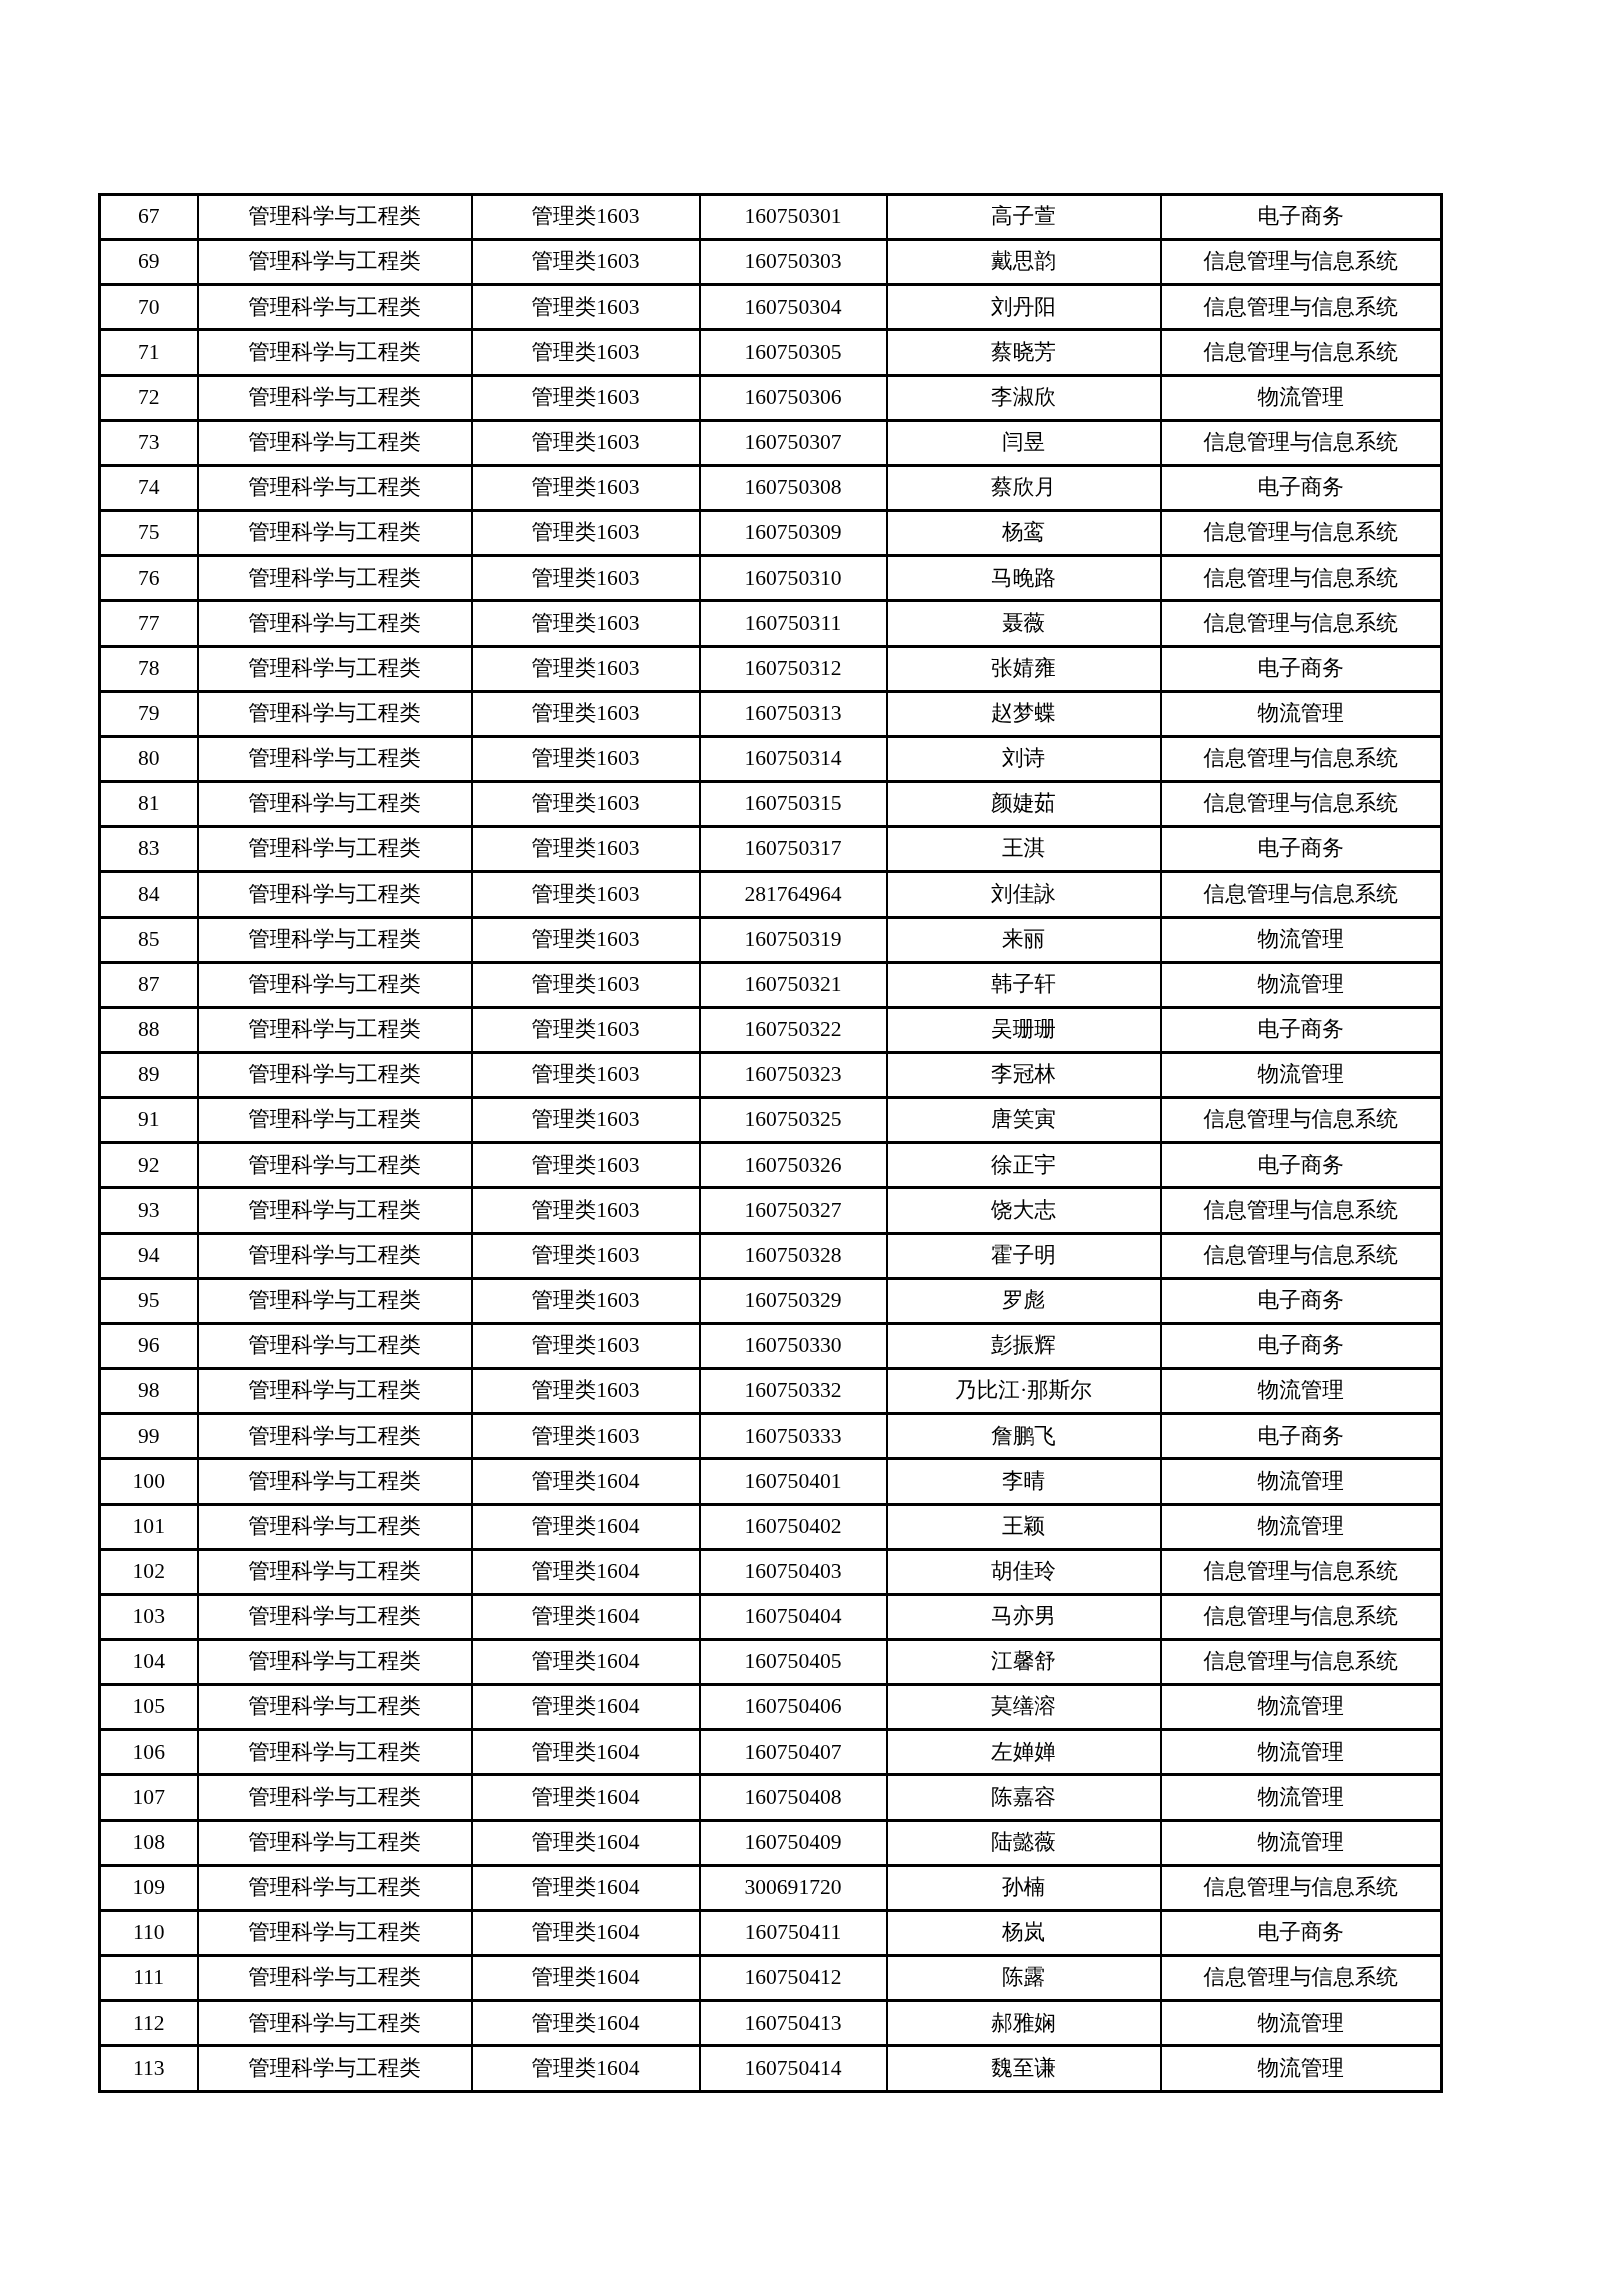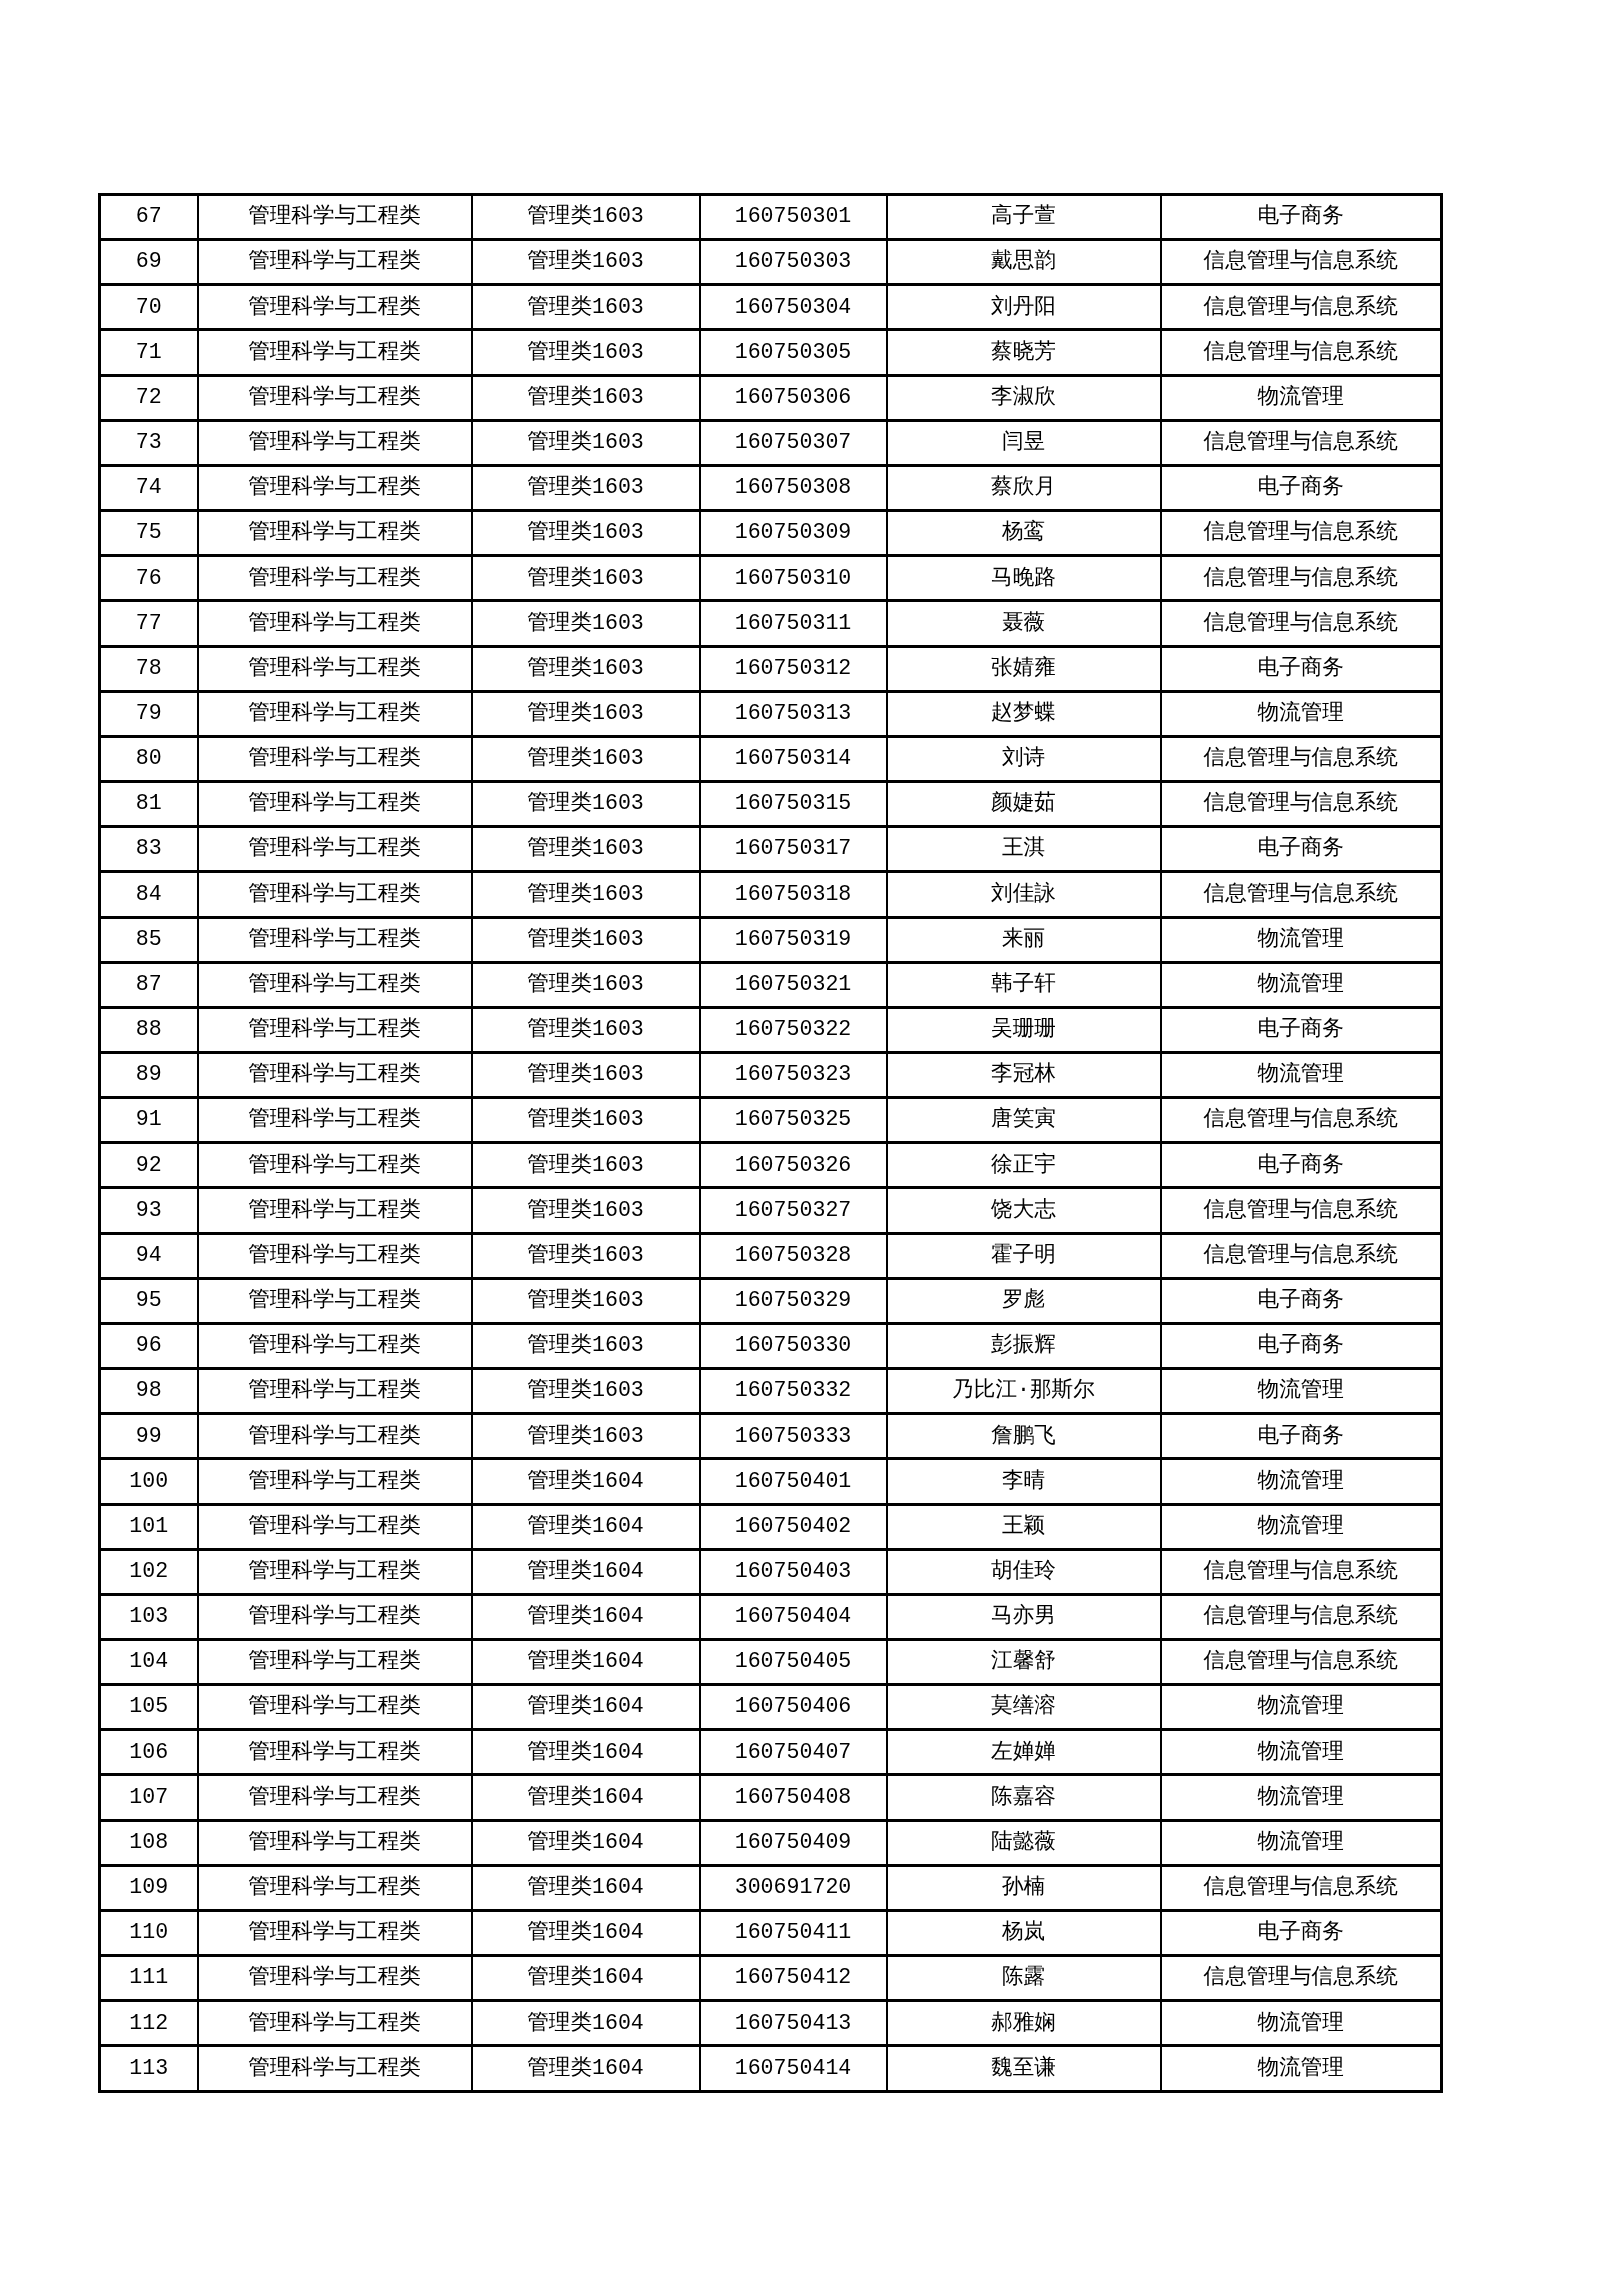--- a/index.html
+++ b/index.html
@@ -24,21 +24,20 @@
   }
   table.roster {
     position: absolute;
     left: 98px;
     top: 193px;
     width: 1344px;
     height: 1900px;
     border-collapse: collapse;
     table-layout: fixed;
     background: #ffffff;
-    font-family: Liberation Mono, monospace;
   }
   table.roster td {
     border-top: 3.9px solid #000000;
     border-bottom: 3.9px solid #000000;
     border-left: 2.9px solid #000000;
     border-right: 2.9px solid #000000;
     text-align: center;
     vertical-align: middle;
     font-size: 21.6px;
     line-height: 1;
@@ -186,21 +185,21 @@
           <td>管理科学与工程类</td>
           <td>管理类1603</td>
           <td>160750317</td>
           <td>王淇</td>
           <td>电子商务</td>
         </tr>
         <tr>
           <td>84</td>
           <td>管理科学与工程类</td>
           <td>管理类1603</td>
-          <td>160750318</td>
+          <td>281764964</td>
           <td>刘佳詠</td>
           <td>信息管理与信息系统</td>
         </tr>
         <tr>
           <td>85</td>
           <td>管理科学与工程类</td>
           <td>管理类1603</td>
           <td>160750319</td>
           <td>来丽</td>
           <td>物流管理</td>

